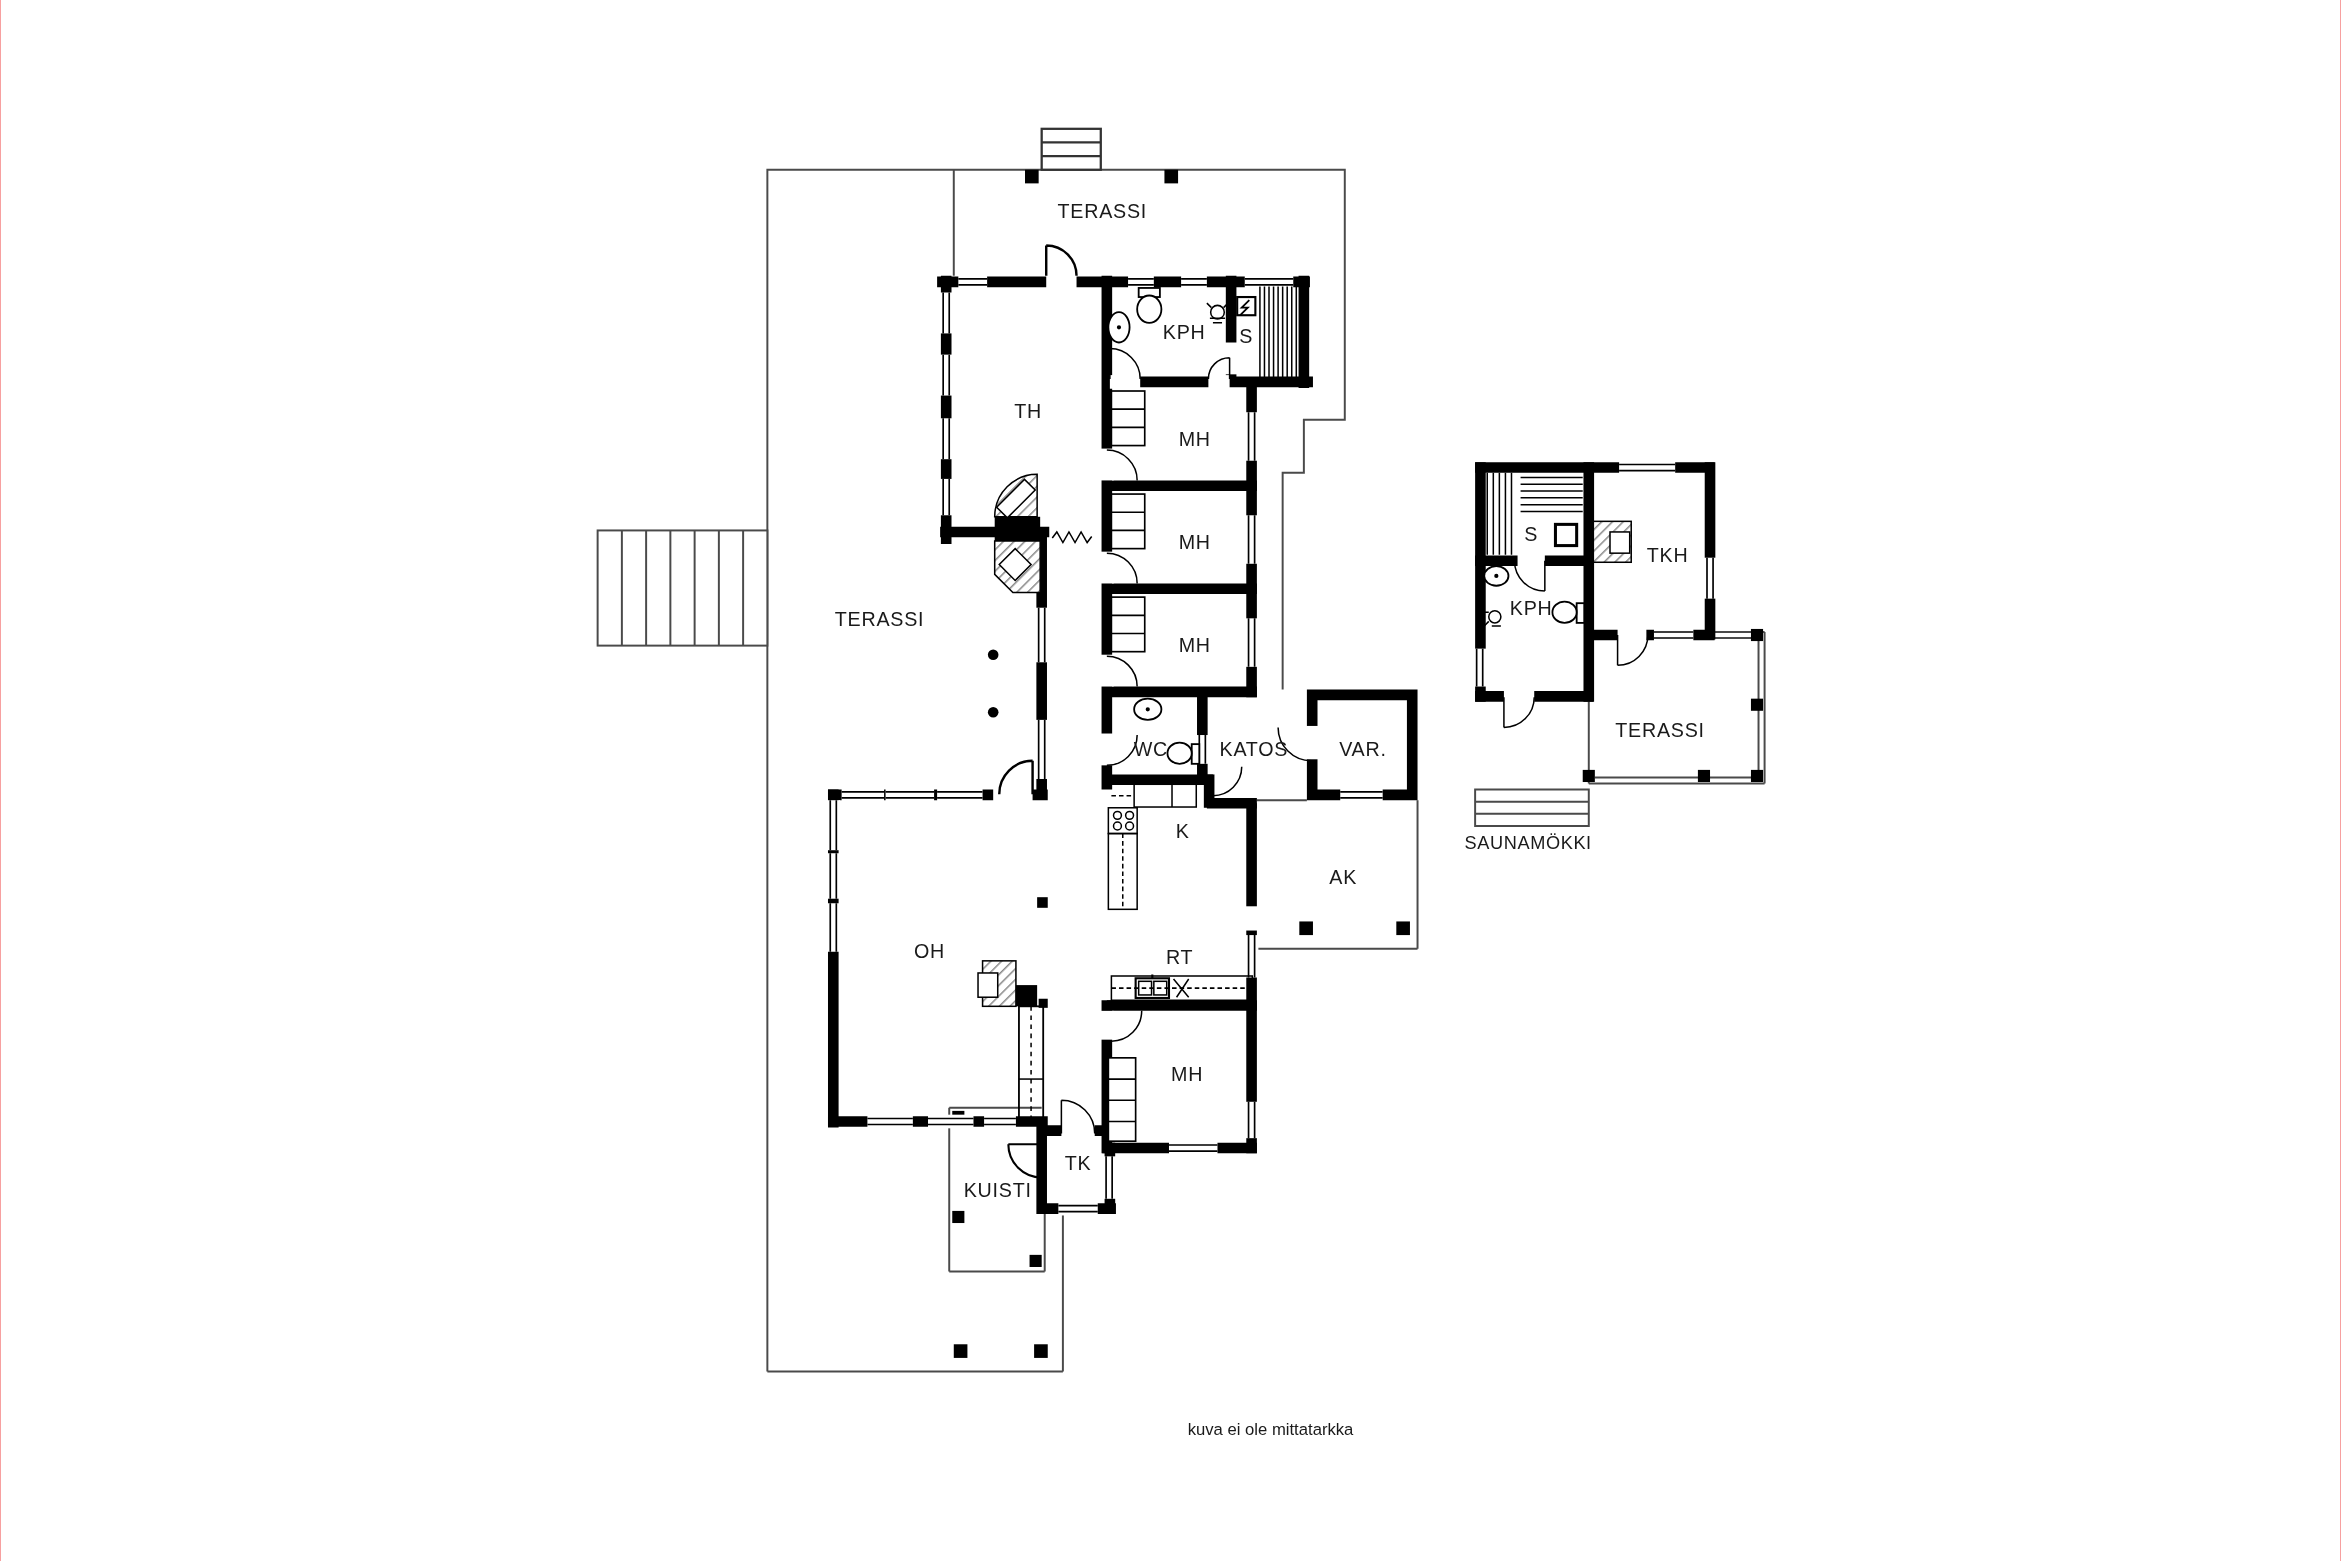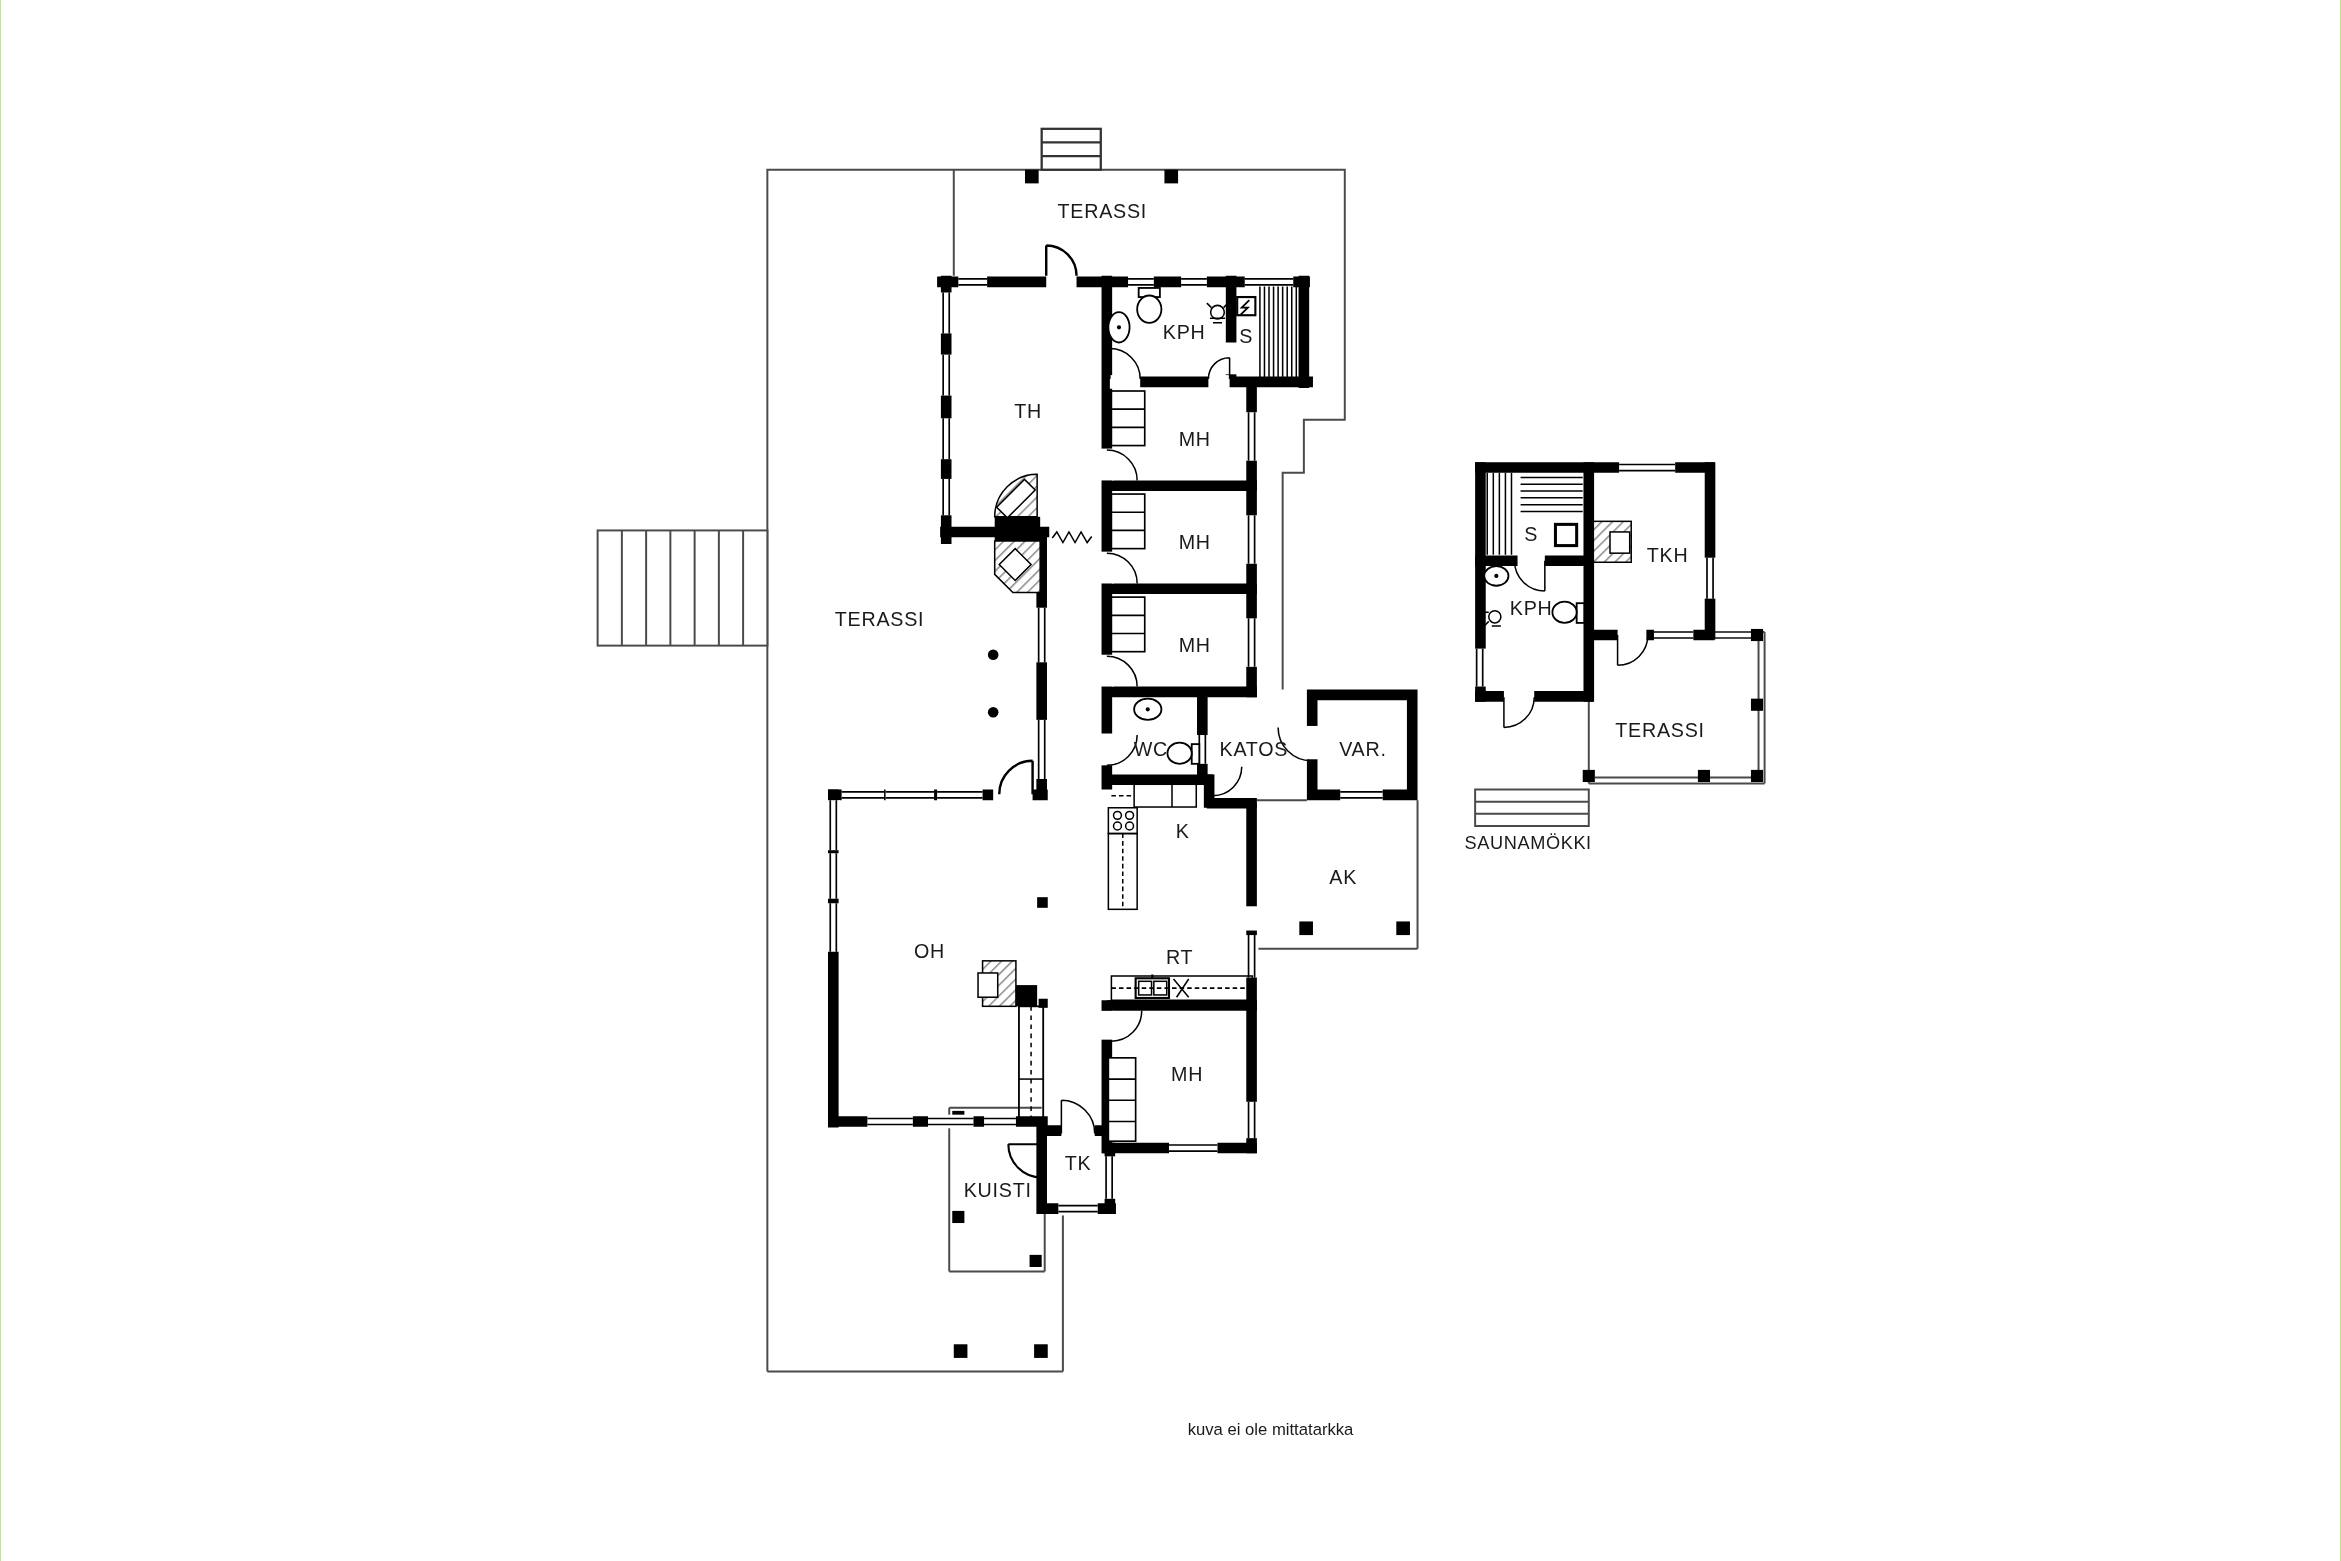--- a/index.html
+++ b/index.html
@@ -1,17 +1,17 @@
 <!DOCTYPE html>
 <html style="font-size:12.5px"><head>
 <meta charset="utf-8">
 <style>
   html,body{margin:0;padding:0;background:#ffffff;width:100%;height:100%;}
   body{font-family:"Liberation Sans", sans-serif;}
-  .plan-wrap{width:100vw;height:100vh;display:flex;align-items:center;background:#84cc16;}
+  .plan-wrap{width:100vw;height:100vh;display:flex;align-items:center;background:#ef4444;}
   svg{width:100%;height:100%;display:block;}
   text{fill:#1a1a1a;font-family:"Liberation Sans", sans-serif;}
   .room-label{font-size:13px;letter-spacing:0.5px;}
   .small-label{font-size:12px;letter-spacing:0.4px;}
   .note-label{font-size:11px;}
 </style>
 </head>
 <body>
 
 <div class="plan-wrap">

